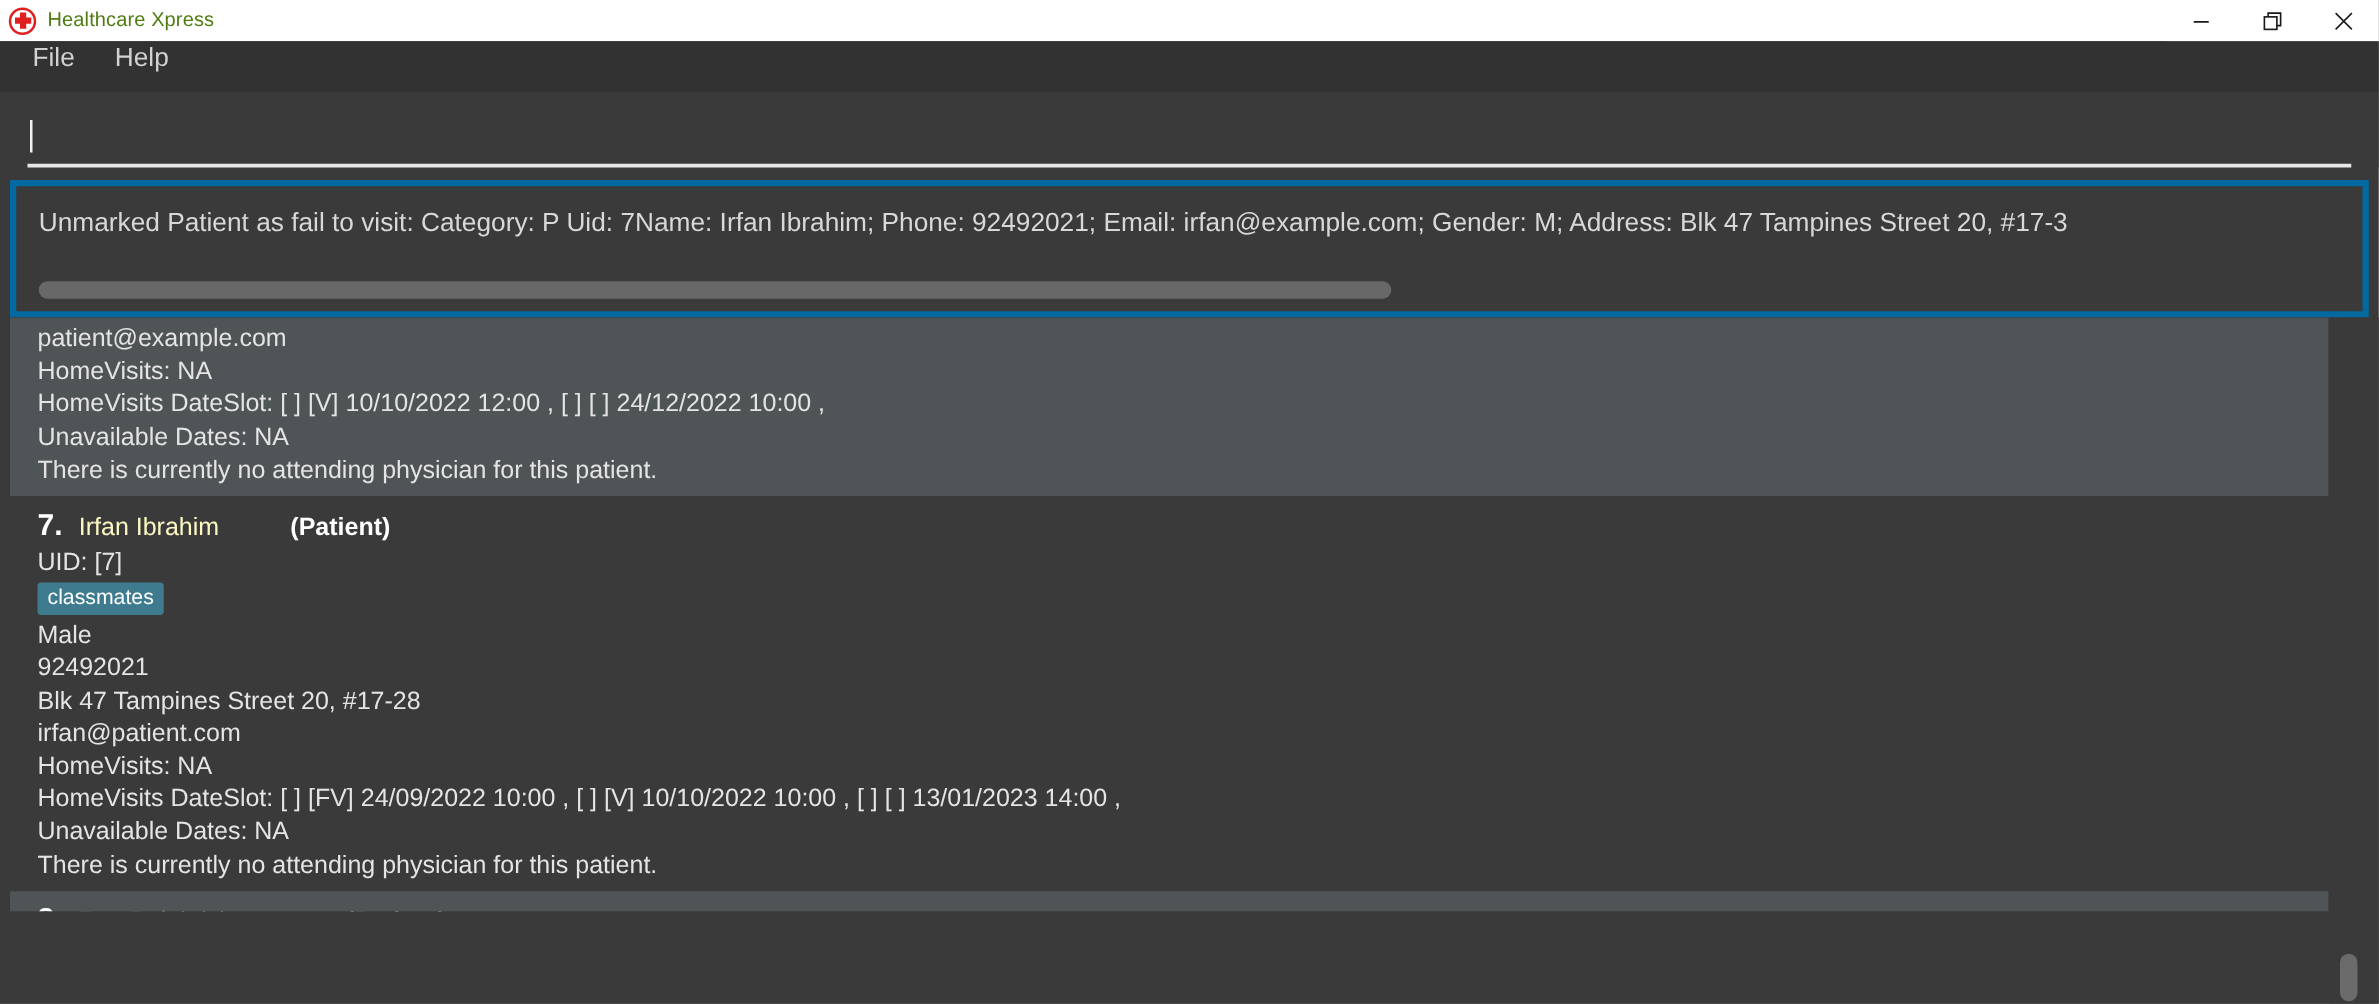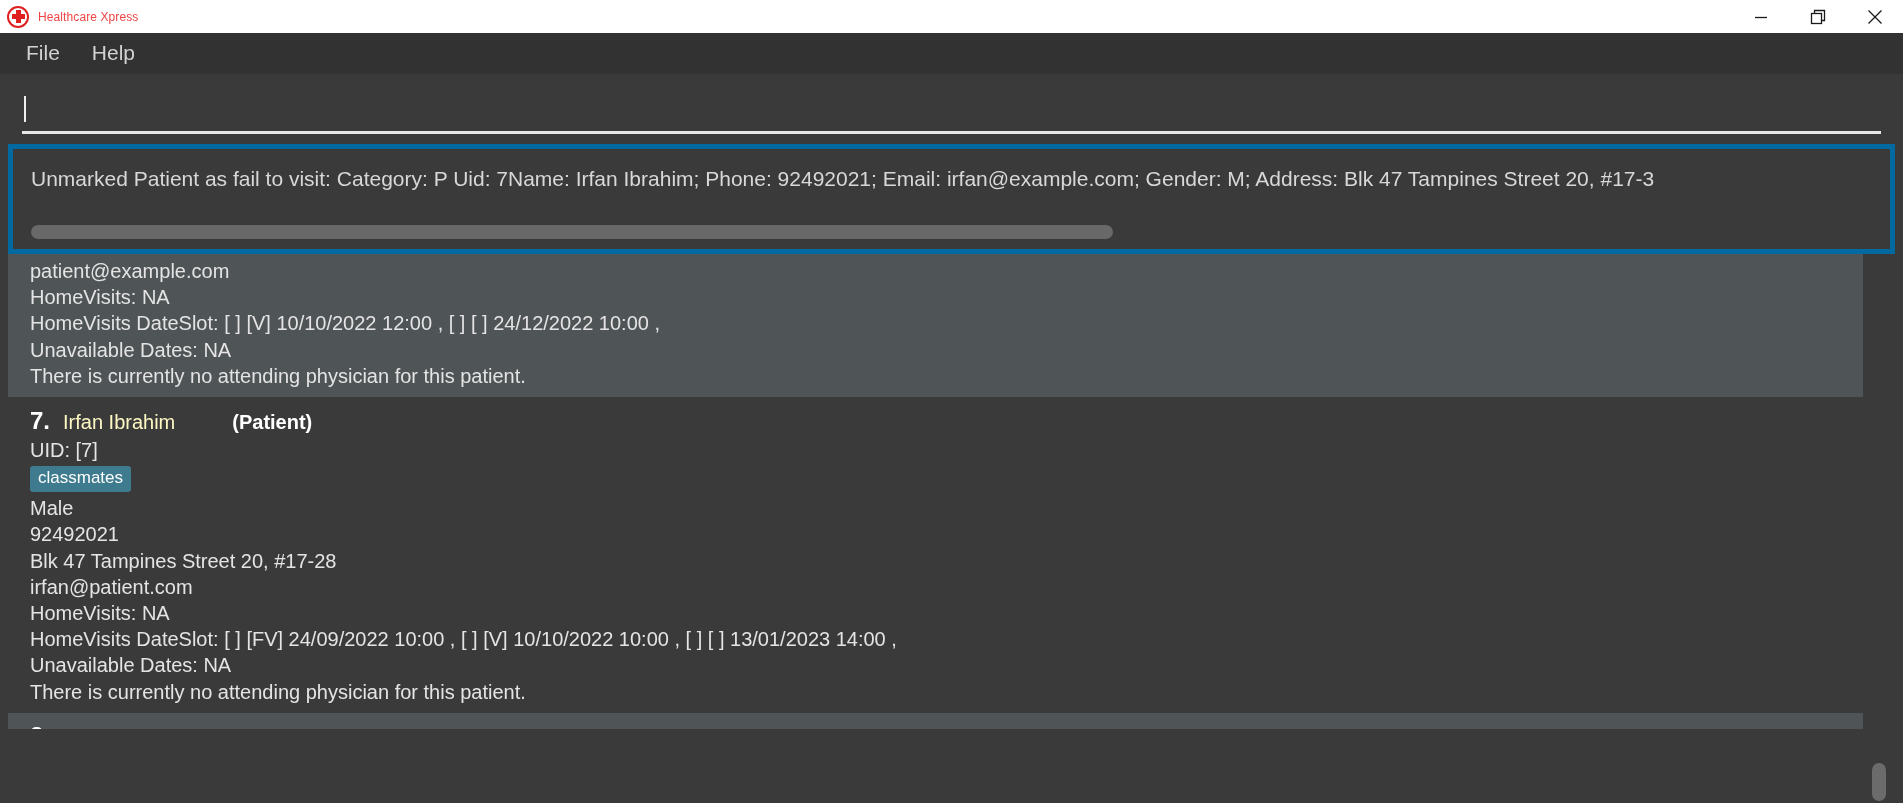--- a/index.html
+++ b/index.html
@@ -59,22 +59,22 @@
     left: 8.5px;
     top: 4.5px;
   }
   .app-icon .cross-h {
     width: 13px;
     height: 5px;
     left: 4.5px;
     top: 8.5px;
   }
   .title-text {
-    font-size: 12px;
-    color: #ef4444;
+    font-size: 16px;
+    color: #4d7c0f;
     letter-spacing: 0.1px;
     white-space: nowrap;
   }
   .title-spacer { flex: 1 1 auto; }
   .win-controls {
     display: flex;
     align-items: stretch;
     height: 33px;
   }
   .win-btn {
@@ -85,21 +85,20 @@
     background: #ffffff;
   }
   .win-btn svg { display: block; }
 
   
   .menu-bar {
     height: 41px;
     min-height: 41px;
     background: #323232;
     display: flex;
-    align-items: center;
     padding-left: 10px;
     box-sizing: border-box;
   }
   .menu-item {
     color: #d2d2d2;
     font-size: 21px;
     padding: 2px 16px 4px 16px;
     white-space: nowrap;
   }
 

